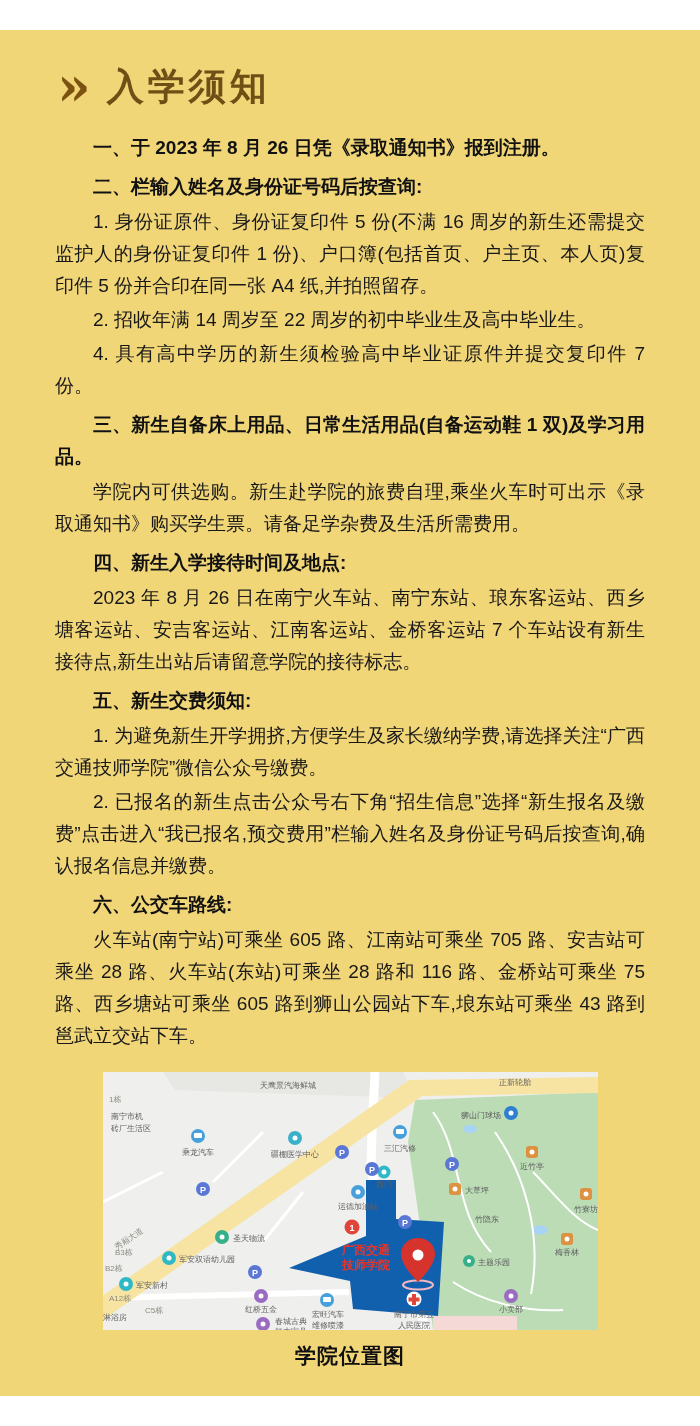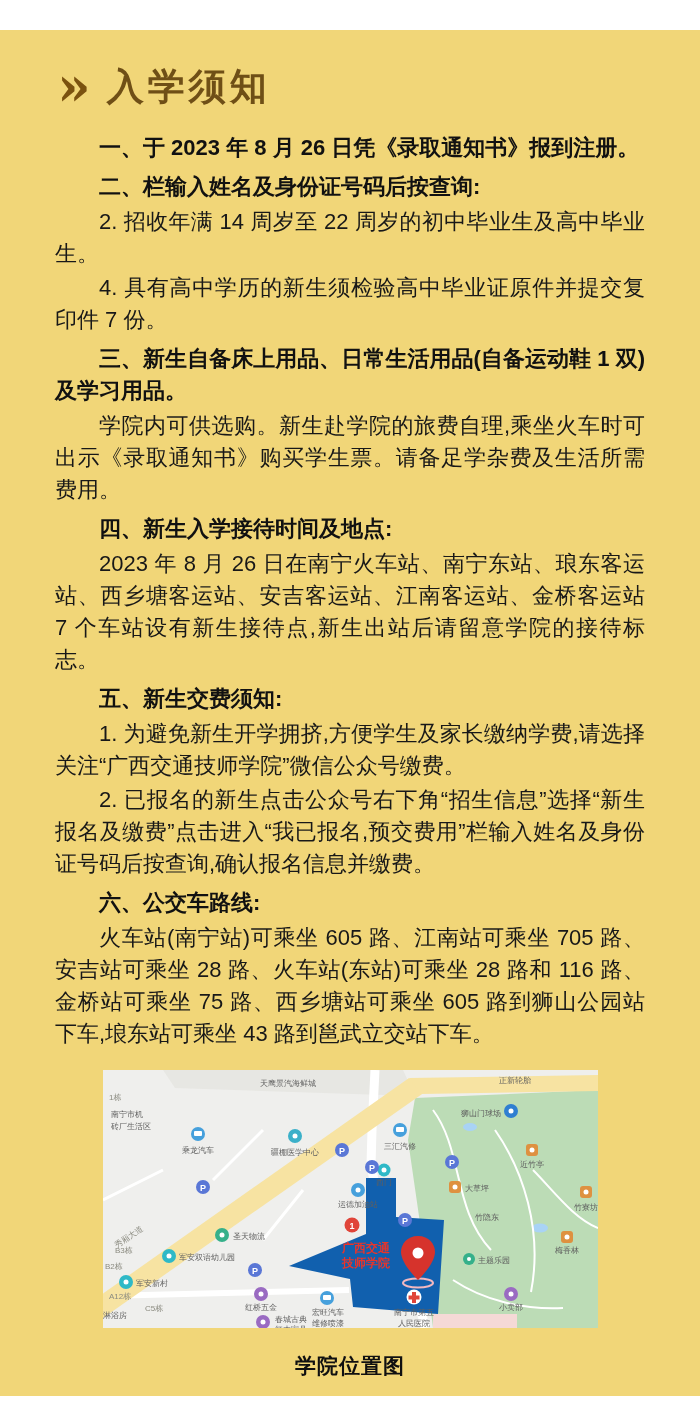--- a/index.html
+++ b/index.html
@@ -19,29 +19,29 @@
   .chevron{
     color:#7b520f;font-size:54px;line-height:0.8;font-weight:bold;
     font-family:"DejaVu Serif","Liberation Serif",serif;
   }
   .page-title{
     color:#6f4f16;font-size:37px;font-weight:bold;letter-spacing:4px;
     font-family:"DejaVu Serif","Liberation Serif",serif;
     text-align:center;
   }
   .body-text p{
-    margin:0 0 2px 0;font-size:22px;line-height:32px;color:#181818;
+    margin:0 0 2px 0;font-size:19px;line-height:32px;color:#181818;
     text-indent:2em;text-align:justify;
   }
   .body-text p.h{font-weight:bold;margin:7px 0 3px 0;color:#111;}
   .map-wrap{width:495px;margin:20px auto 0 auto;}
   svg.map{display:block;background:#efefed;}
   .map-caption{
     text-align:center;font-weight:bold;font-size:21px;color:#101010;
-    margin-top:24px;letter-spacing:1px;
+    margin-top:12px;letter-spacing:1px;
   }
   .mlabel{font-size:8px;fill:#5f5f5f;}
   .mlabel-light{font-size:8px;fill:#8b8b80;}
   .college-label{font-size:12px;font-weight:bold;fill:#e8352b;}
   .pglyph{font-size:9px;font-weight:bold;fill:#ffffff;}
 </style>
 </head>
 <body>
 
 <div class="white-strip strip-top"></div>
@@ -51,20 +51,21 @@
   <div class="content">
 
     <div class="title-row">
       <span class="chevron">»</span>
       <span class="page-title">入学须知</span>
     </div>
 
     <div class="body-text">
       <p class="h">一、于 2023 年 8 月 26 日凭《录取通知书》报到注册。</p>
       <p class="h">二、栏输入姓名及身份证号码后按查询:</p>
+      <p>1. 身份证原件、身份证复印件 5 份(不满 16 周岁的新生还需提交监护人的身份证复印件 1 份)、户口簿(包括首页、户主页、本人页)复印件 5 份并合印在同一张 A4 纸,并拍照留存。</p>
       <p>2. 招收年满 14 周岁至 22 周岁的初中毕业生及高中毕业生。</p>
       <p>4. 具有高中学历的新生须检验高中毕业证原件并提交复印件 7 份。</p>
       <p class="h">三、新生自备床上用品、日常生活用品(自备运动鞋 1 双)及学习用品。</p>
       <p>学院内可供选购。新生赴学院的旅费自理,乘坐火车时可出示《录取通知书》购买学生票。请备足学杂费及生活所需费用。</p>
       <p class="h">四、新生入学接待时间及地点:</p>
       <p>2023 年 8 月 26 日在南宁火车站、南宁东站、琅东客运站、西乡塘客运站、安吉客运站、江南客运站、金桥客运站 7 个车站设有新生接待点,新生出站后请留意学院的接待标志。</p>
       <p class="h">五、新生交费须知:</p>
       <p>1. 为避免新生开学拥挤,方便学生及家长缴纳学费,请选择关注“广西交通技师学院”微信公众号缴费。</p>
       <p>2. 已报名的新生点击公众号右下角“招生信息”选择“新生报名及缴费”点击进入“我已报名,预交费用”栏输入姓名及身份证号码后按查询,确认报名信息并缴费。</p>
       <p class="h">六、公交车路线:</p>

